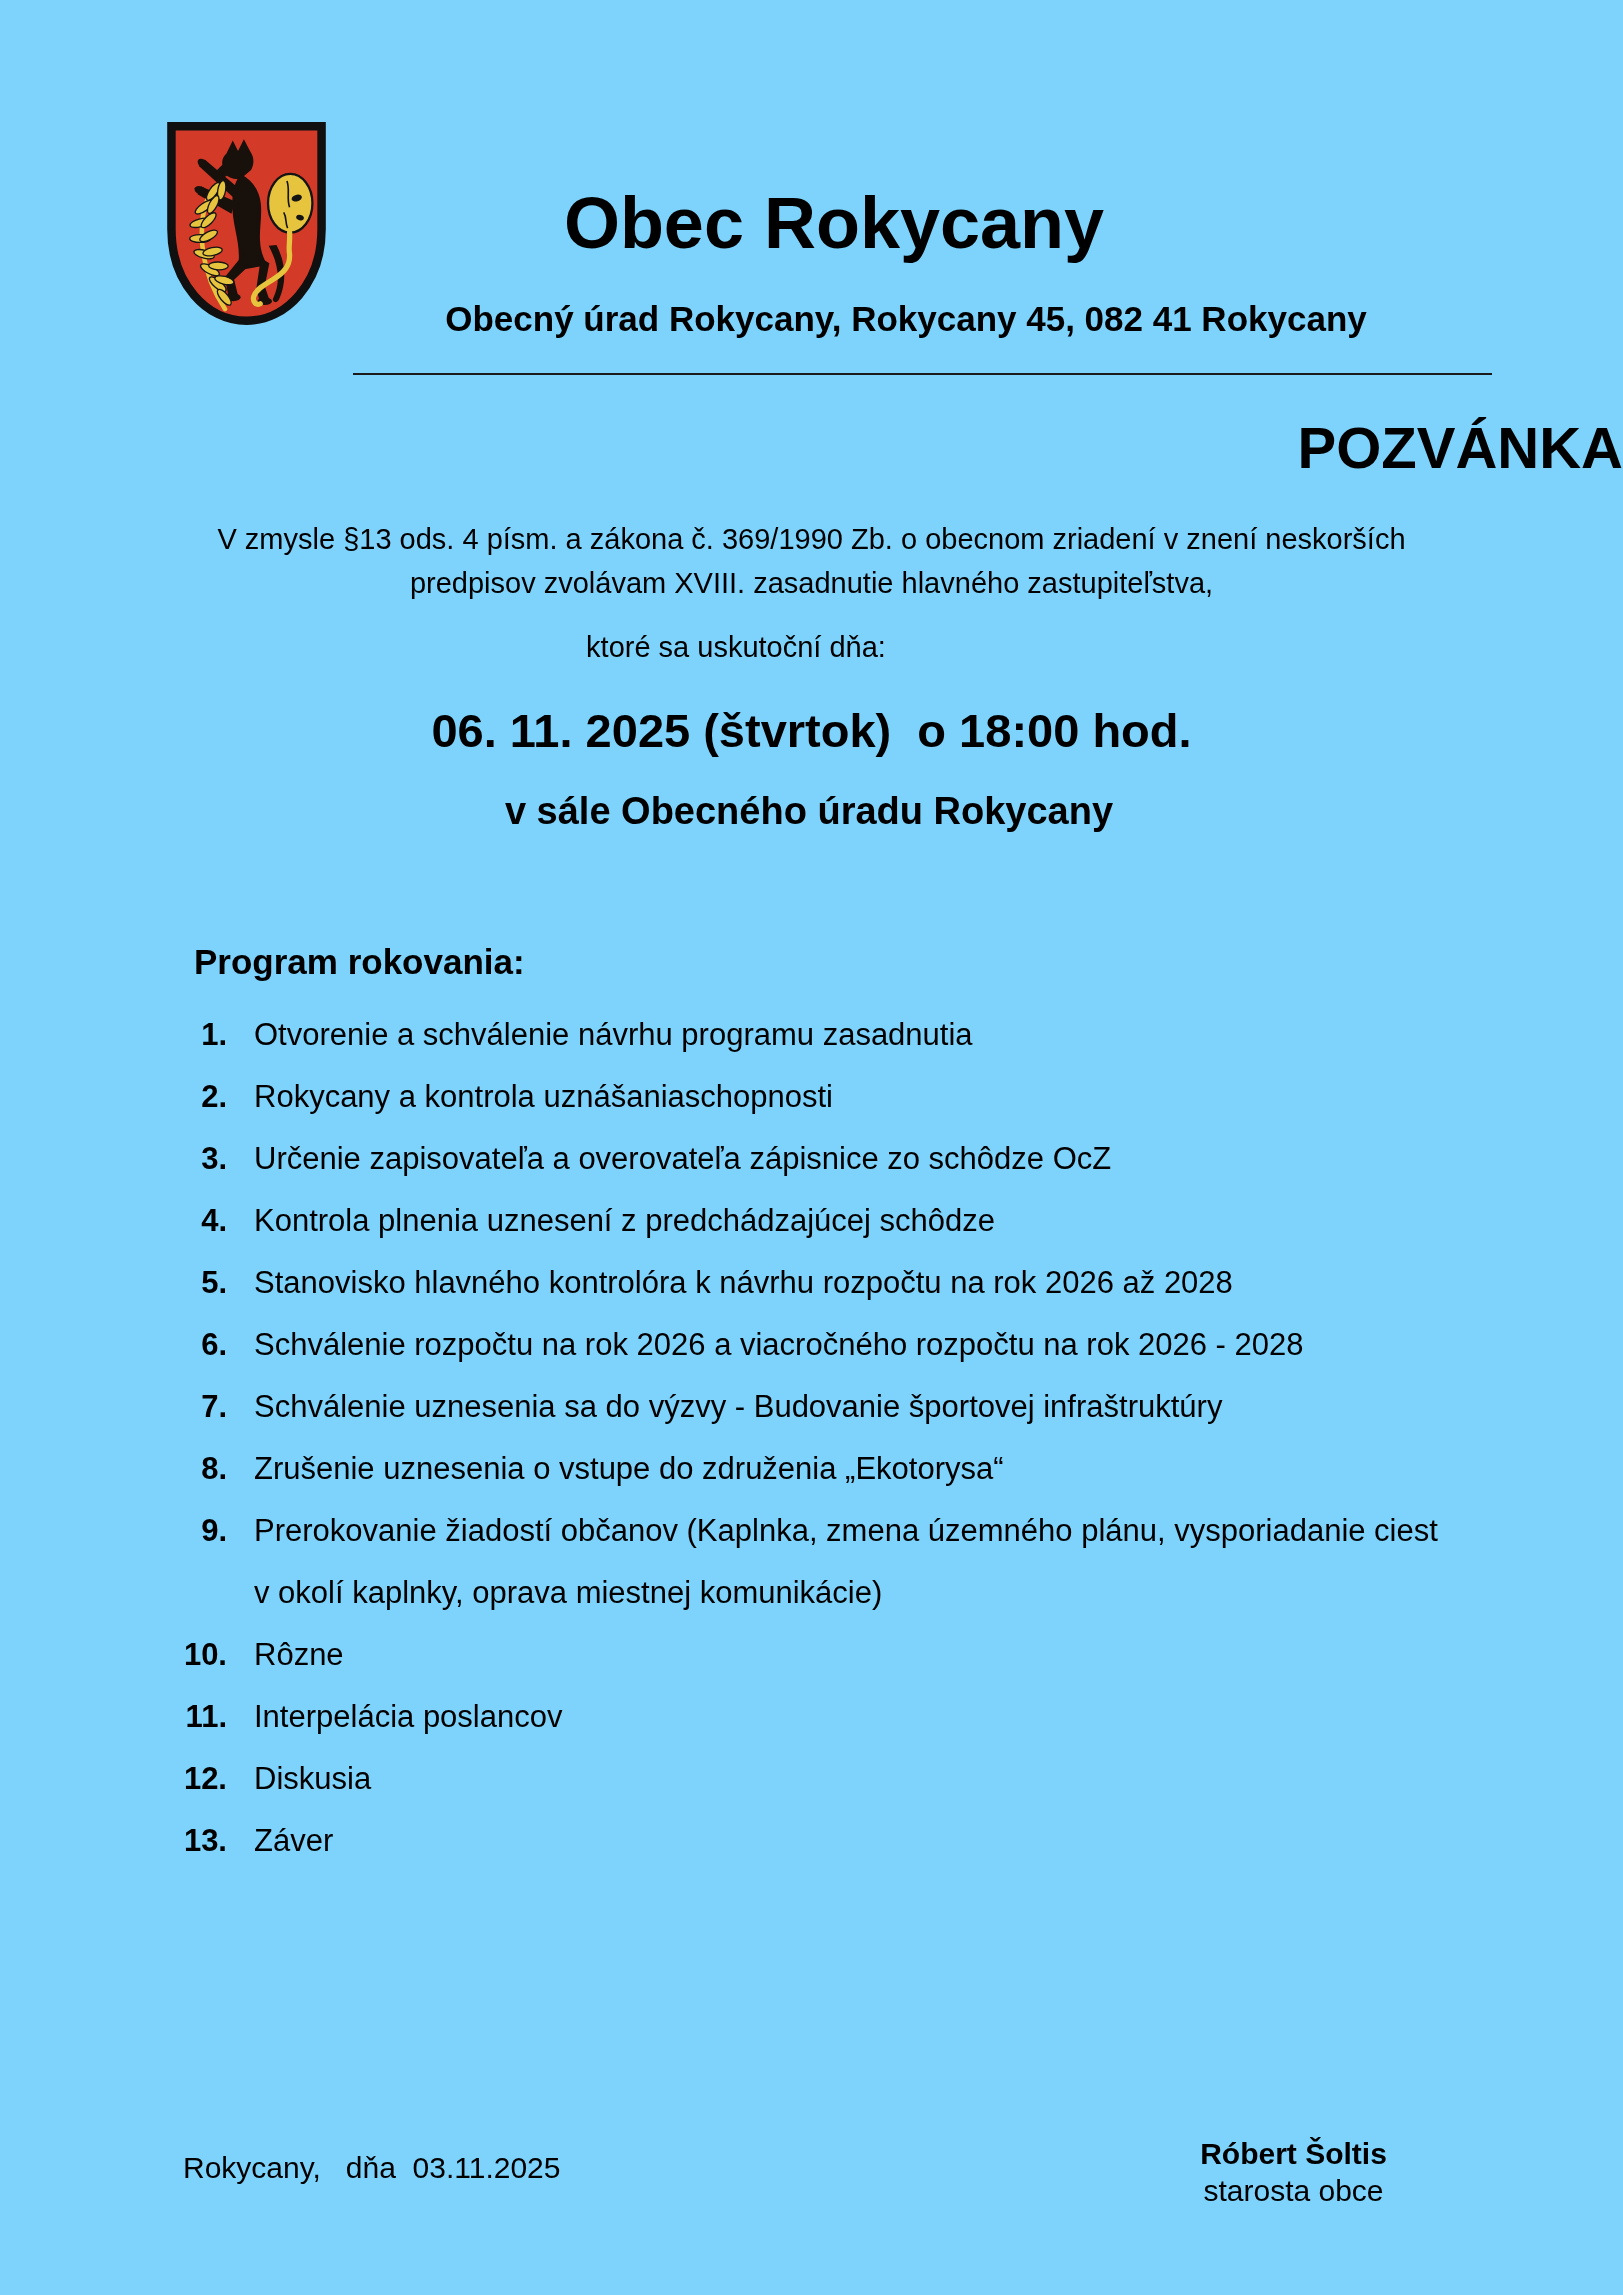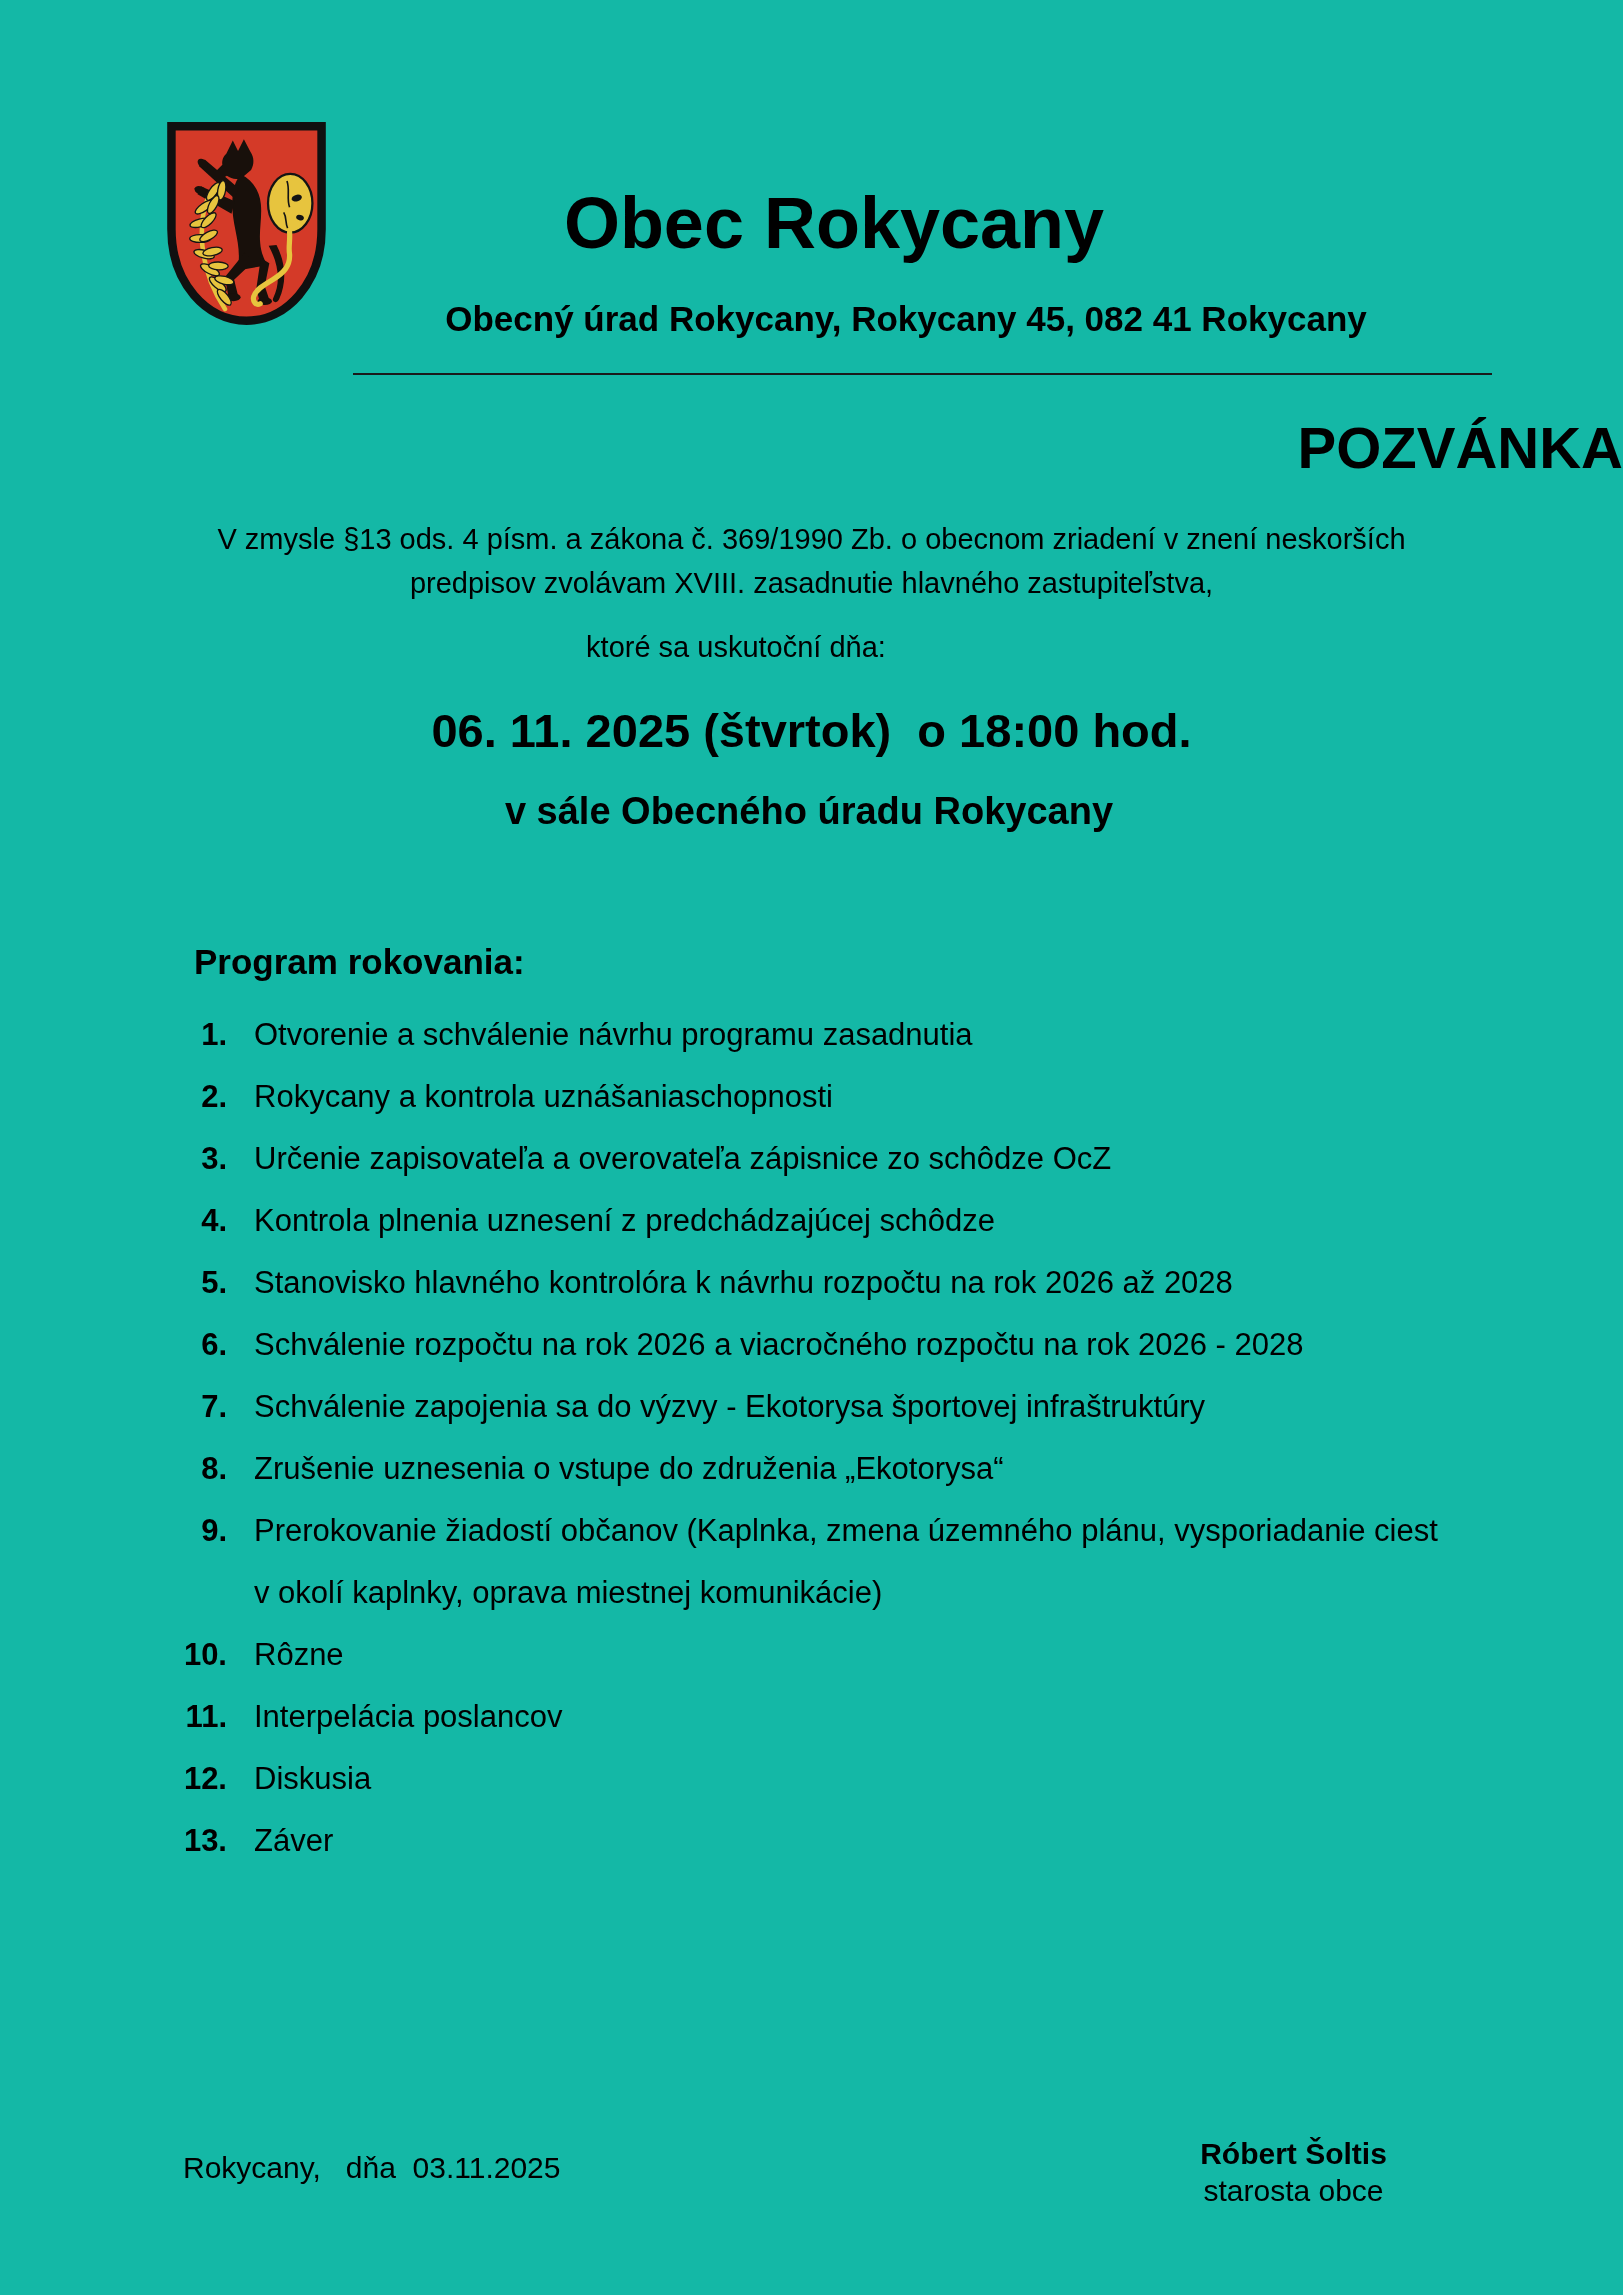--- a/index.html
+++ b/index.html
@@ -1,21 +1,21 @@
 <!DOCTYPE html>
 <html style="font-size:10.5px"><head>
 <meta charset="utf-8">
 <title>Pozvánka</title>
 <style>
   html, body { margin: 0; padding: 0; background: #ffffff; }
   .page {
     position: relative;
     width: 1623px;
     height: 2295px;
-    background: #14b8a6;
+    background: #7dd3fc;
     overflow: hidden;
     font-family: "Liberation Sans", sans-serif;
     color: #000000;
   }
   .crest {
     position: absolute;
     left: 161px;
     top: 118px;
     width: 171px;
     height: 211px;
@@ -234,21 +234,21 @@
       <div class="agenda-item">
       <span class="agenda-num">5.</span>
       <span class="agenda-text">Stanovisko hlavného kontrolóra k návrhu rozpočtu na rok 2026 až 2028</span>
     </div>
       <div class="agenda-item">
       <span class="agenda-num">6.</span>
       <span class="agenda-text">Schválenie rozpočtu na rok 2026 a viacročného rozpočtu na rok 2026 - 2028</span>
     </div>
       <div class="agenda-item">
       <span class="agenda-num">7.</span>
-      <span class="agenda-text">Schválenie zapojenia sa do výzvy - Ekotorysa športovej infraštruktúry</span>
+      <span class="agenda-text">Schválenie uznesenia sa do výzvy - Budovanie športovej infraštruktúry</span>
     </div>
       <div class="agenda-item">
       <span class="agenda-num">8.</span>
       <span class="agenda-text">Zrušenie uznesenia o vstupe do združenia „Ekotorysa“</span>
     </div>
       <div class="agenda-item">
       <span class="agenda-num">9.</span>
       <span class="agenda-text">Prerokovanie žiadostí občanov (Kaplnka, zmena územného plánu, vysporiadanie ciest v okolí kaplnky, oprava miestnej komunikácie)</span>
     </div>
       <div class="agenda-item">

